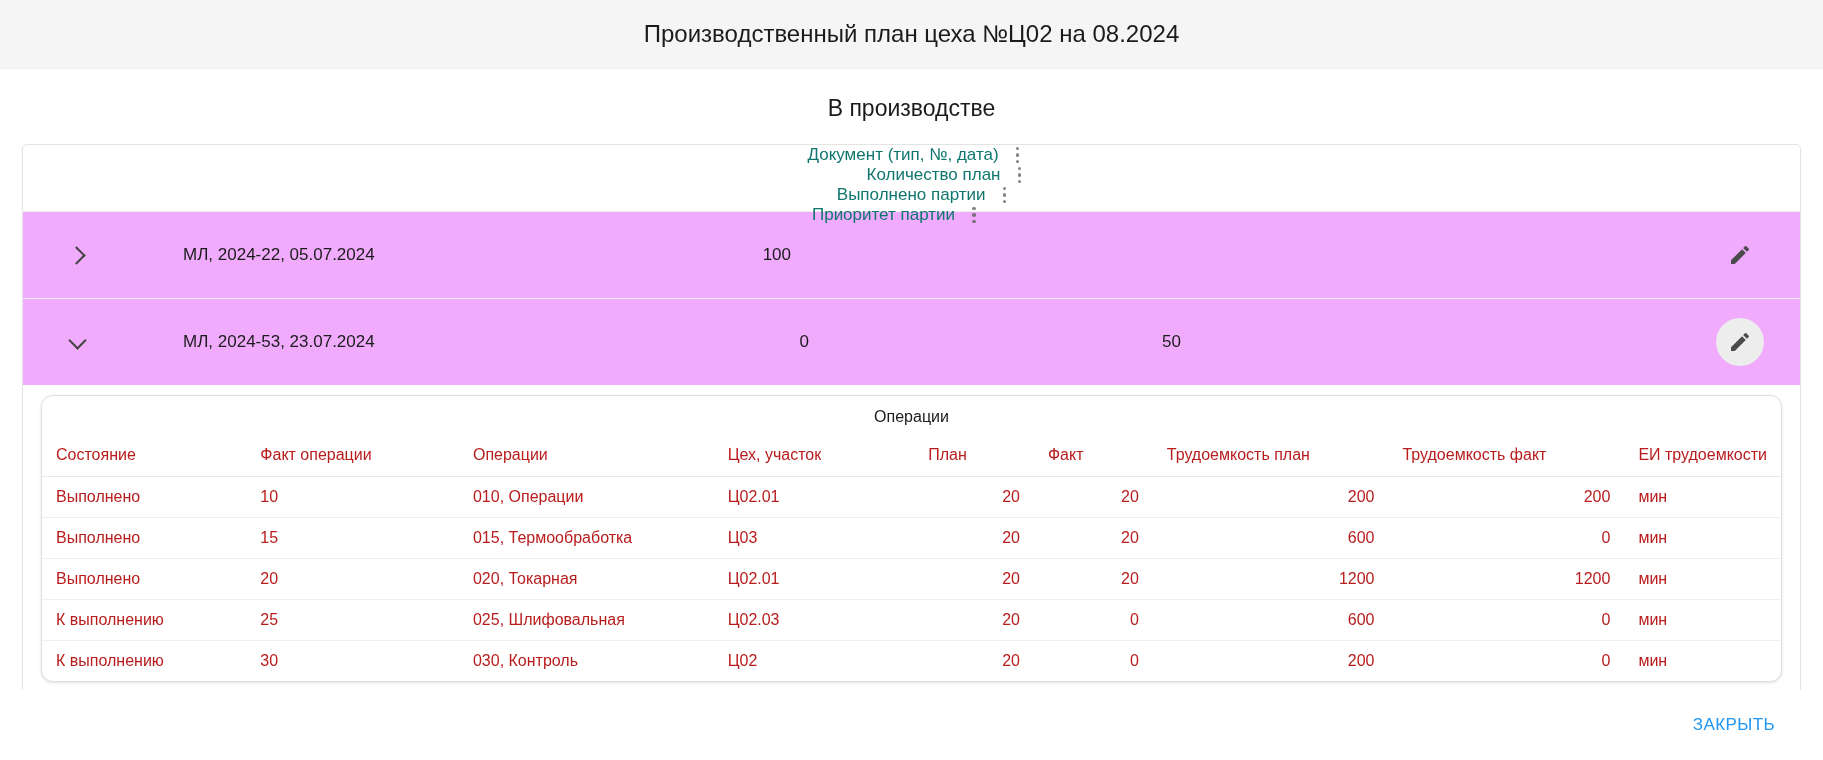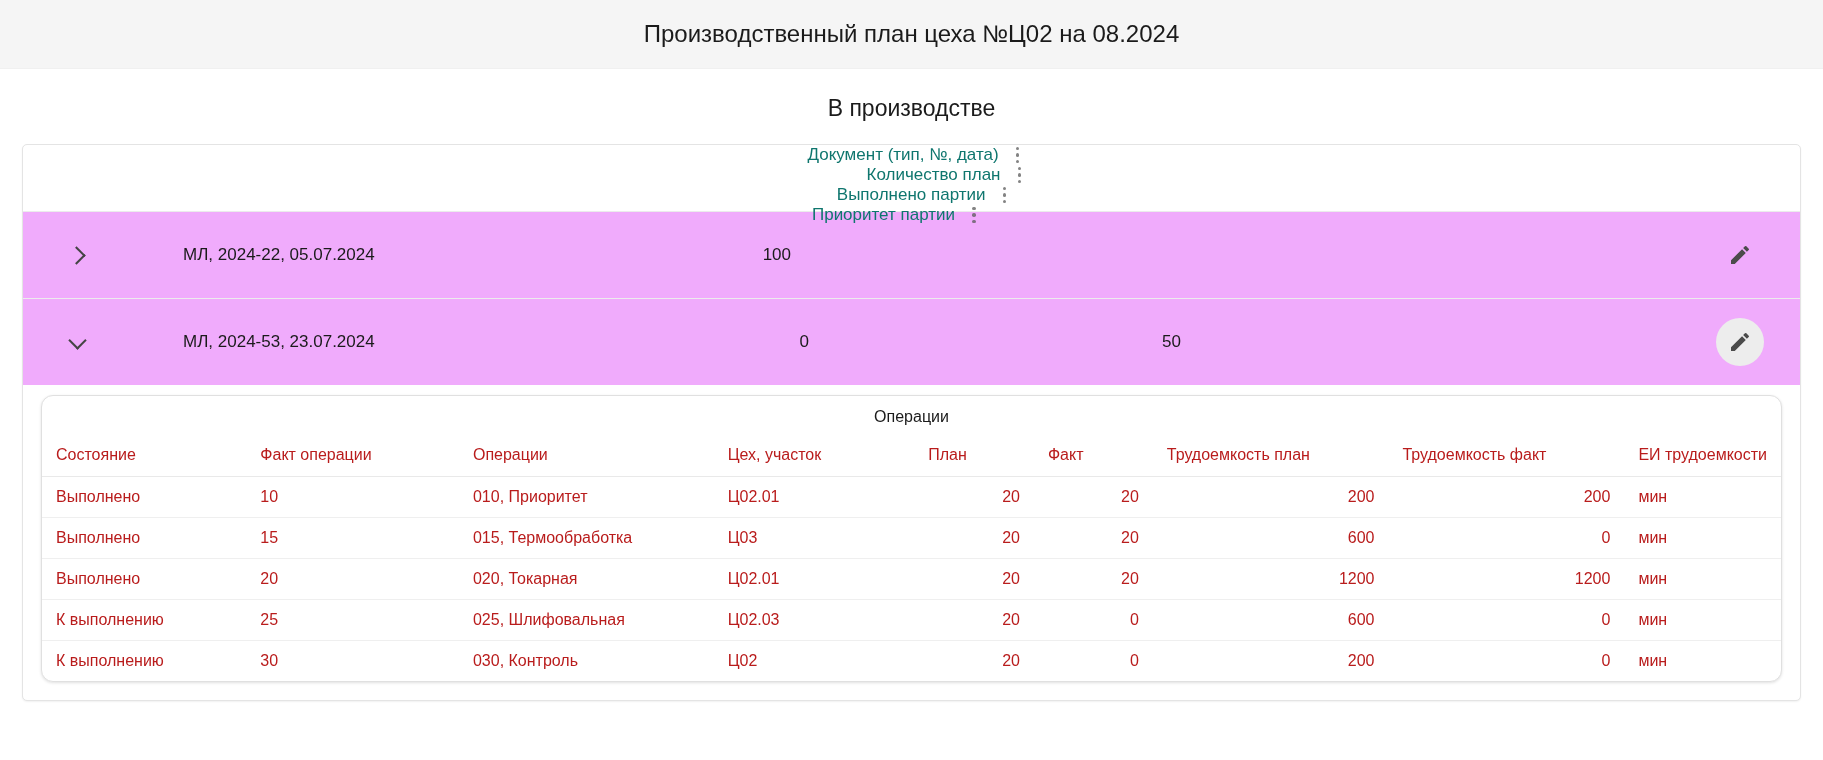--- a/index.html
+++ b/index.html
@@ -332,21 +332,21 @@
               <th class="op-c5 num">Факт</th>
               <th class="op-c6 num">Трудоемкость план</th>
               <th class="op-c7 num">Трудоемкость факт</th>
               <th class="op-c8">ЕИ трудоемкости</th>
             </tr>
           </thead>
           <tbody>
             <tr>
               <td>Выполнено</td>
               <td>10</td>
-              <td>010, Приоритет</td>
+              <td>010, Операции</td>
               <td>Ц02.01</td>
               <td class="num">20</td>
               <td class="num">20</td>
               <td class="num">200</td>
               <td class="num">200</td>
               <td>мин</td>
             </tr>
             <tr>
               <td>Выполнено</td>
               <td>15</td>
@@ -391,14 +391,17 @@
               <td class="num">0</td>
               <td>мин</td>
             </tr>
           </tbody>
         </table>
       </div>
 
     </div>
   </div>
 
+  <div class="dialog-footer">
+    <button class="close-btn">ЗАКРЫТЬ</button>
+  </div>
 
 </div>
 
 </body></html>

